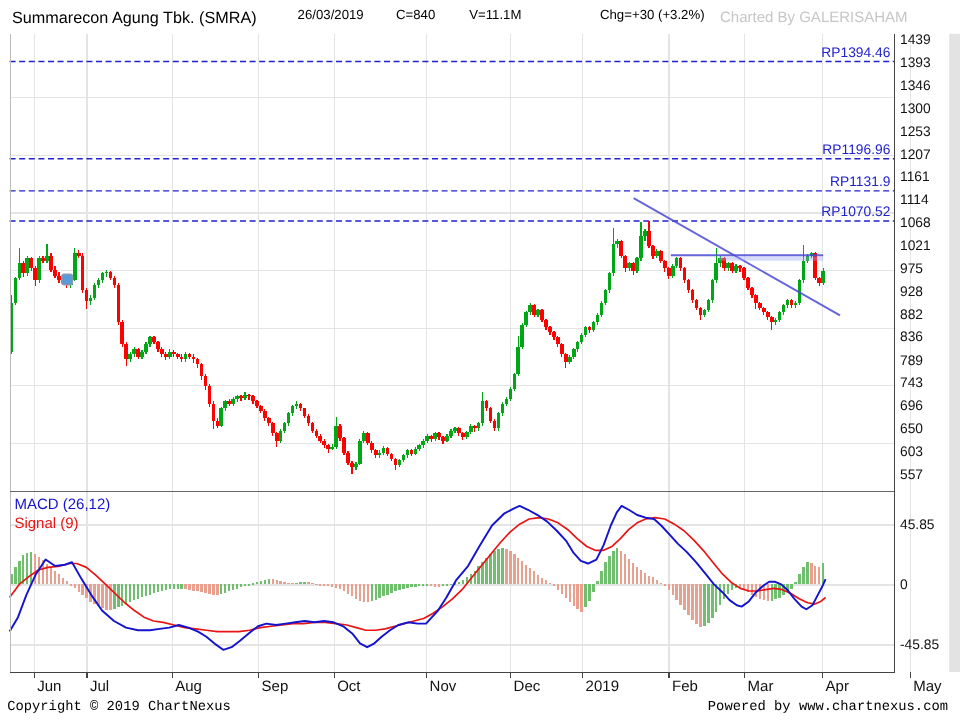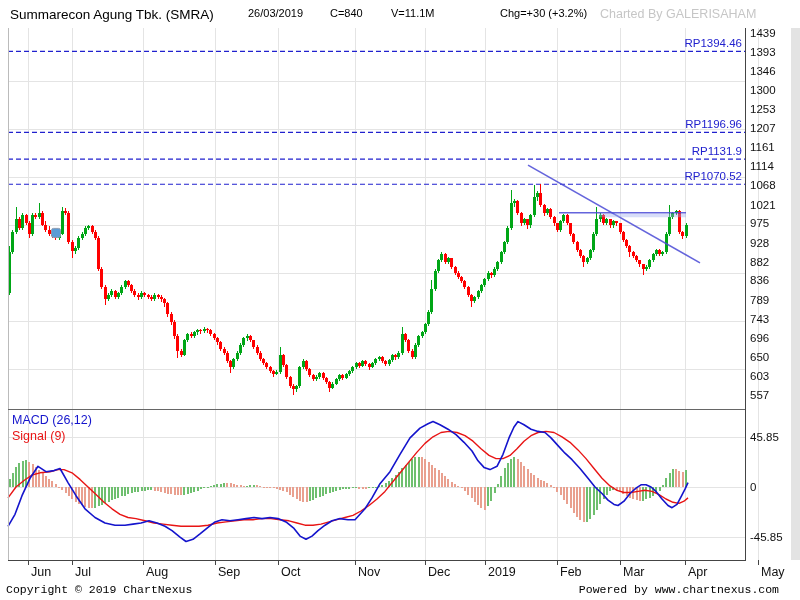--- a/index.html
+++ b/index.html
@@ -9,21 +9,21 @@
   .hdr .title{left:10px;font-size:13.5px;}
   .hdr .date{left:248px;}
   .hdr .close{left:330px;}
   .hdr .vol{left:391px;}
   .hdr .chg{left:500px;}
   .hdr .credit{left:600px;color:#c6c6c6;font-size:12.5px;}
   #chart{position:absolute;top:28px;left:0;}
   .ftr{position:absolute;top:580px;left:0;width:800px;height:20px;background:#fff;font-family:Liberation Mono, monospace;}
   .ftr span{position:absolute;top:3px;font-size:11.5px;color:#000;white-space:nowrap;}
   .ftr .cpy{left:6px;}
-  .ftr .pwd{right:21px;text-align:right;}
+  .ftr .pwd{right:10px;text-align:right;}
 </style>
 </head>
 <body>
 
 <div id="stage">
   <div class="hdr">
     <span class="title">Summarecon Agung Tbk. (SMRA)</span>
     <span class="date">26/03/2019</span>
     <span class="close">C=840</span>
     <span class="vol">V=11.1M</span>

